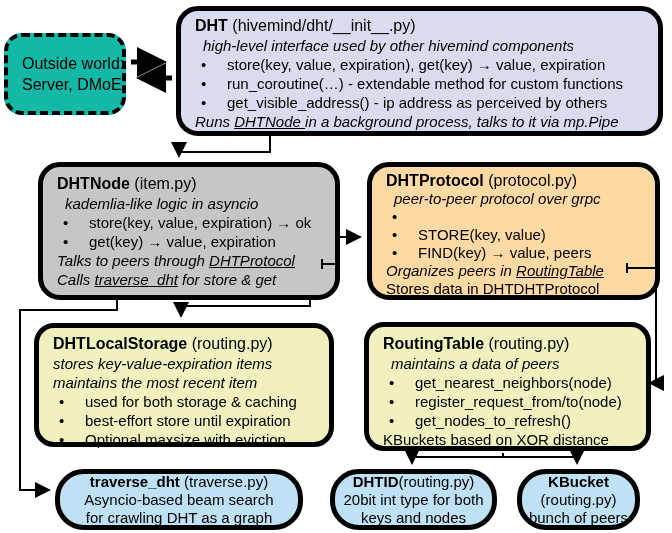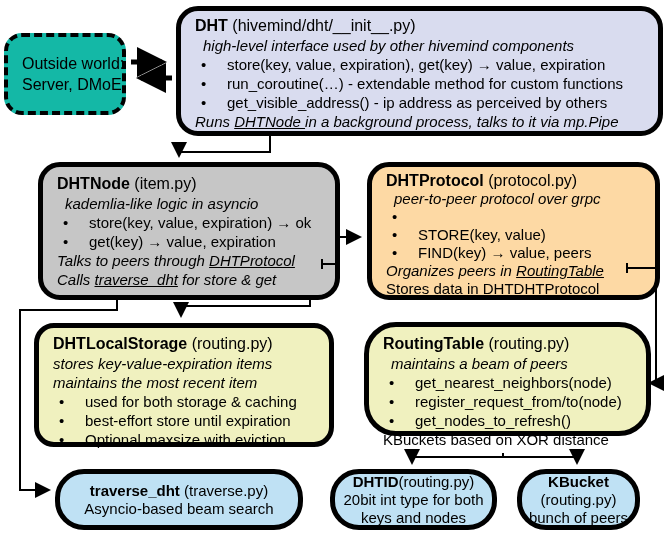--- a/index.html
+++ b/index.html
@@ -95,41 +95,42 @@
     <div class="line bul">
         <span class="dot">•</span>
         <span class="btxt">best-effort store until expiration</span>
       </div>
     <div class="line bul">
         <span class="dot">•</span>
         <span class="btxt">Optional maxsize with eviction</span>
       </div>
   </div>
 
-  <div class="box pad" style="left:364px;top:322px;width:287px;height:114px;background:#f0f1bf;border-radius:32px;padding-top:7px;">
+  <div class="box pad" style="left:364px;top:322px;width:287px;height:129px;background:#f0f1bf;border-radius:20px;padding-top:7px;">
     <div class="line t"><b>RoutingTable</b><span> (routing.py)</span></div>
-    <div class="line it ind">maintains a beam of peers</div>
+    <div class="line it ind">maintains a data of peers</div>
     <div class="line bul">
         <span class="dot">•</span>
         <span class="btxt">get_nearest_neighbors(node)</span>
       </div>
     <div class="line bul">
         <span class="dot">•</span>
         <span class="btxt">register_request_from/to(node)</span>
       </div>
     <div class="line bul">
         <span class="dot">•</span>
         <span class="btxt">get_nodes_to_refresh()</span>
       </div>
     <div class="line">KBuckets based on XOR distance</div>
   </div>
 
   <div class="box centerbox" style="left:55px;top:469px;width:248px;height:61px;background:#bfe1f4;">
     <div class="line" style="line-height:18px;"><b>traverse_dht</b><span> (traverse.py)</span></div>
     <div class="line" style="line-height:18px;">Asyncio-based beam search</div>
+    <div class="line" style="line-height:18px;">for crawling DHT as a graph</div>
   </div>
 
   <div class="box centerbox" style="left:330px;top:469px;width:167px;height:61px;background:#bfe1f4;">
     <div class="line" style="line-height:18px;"><b>DHTID</b><span>(routing.py)</span></div>
     <div class="line" style="line-height:18px;">20bit int type for both</div>
     <div class="line" style="line-height:18px;">keys and nodes</div>
   </div>
 
   <div class="box centerbox" style="left:517px;top:469px;width:123px;height:61px;background:#bfe1f4;">
     <div class="line" style="line-height:18px;"><b>KBucket</b></div>

